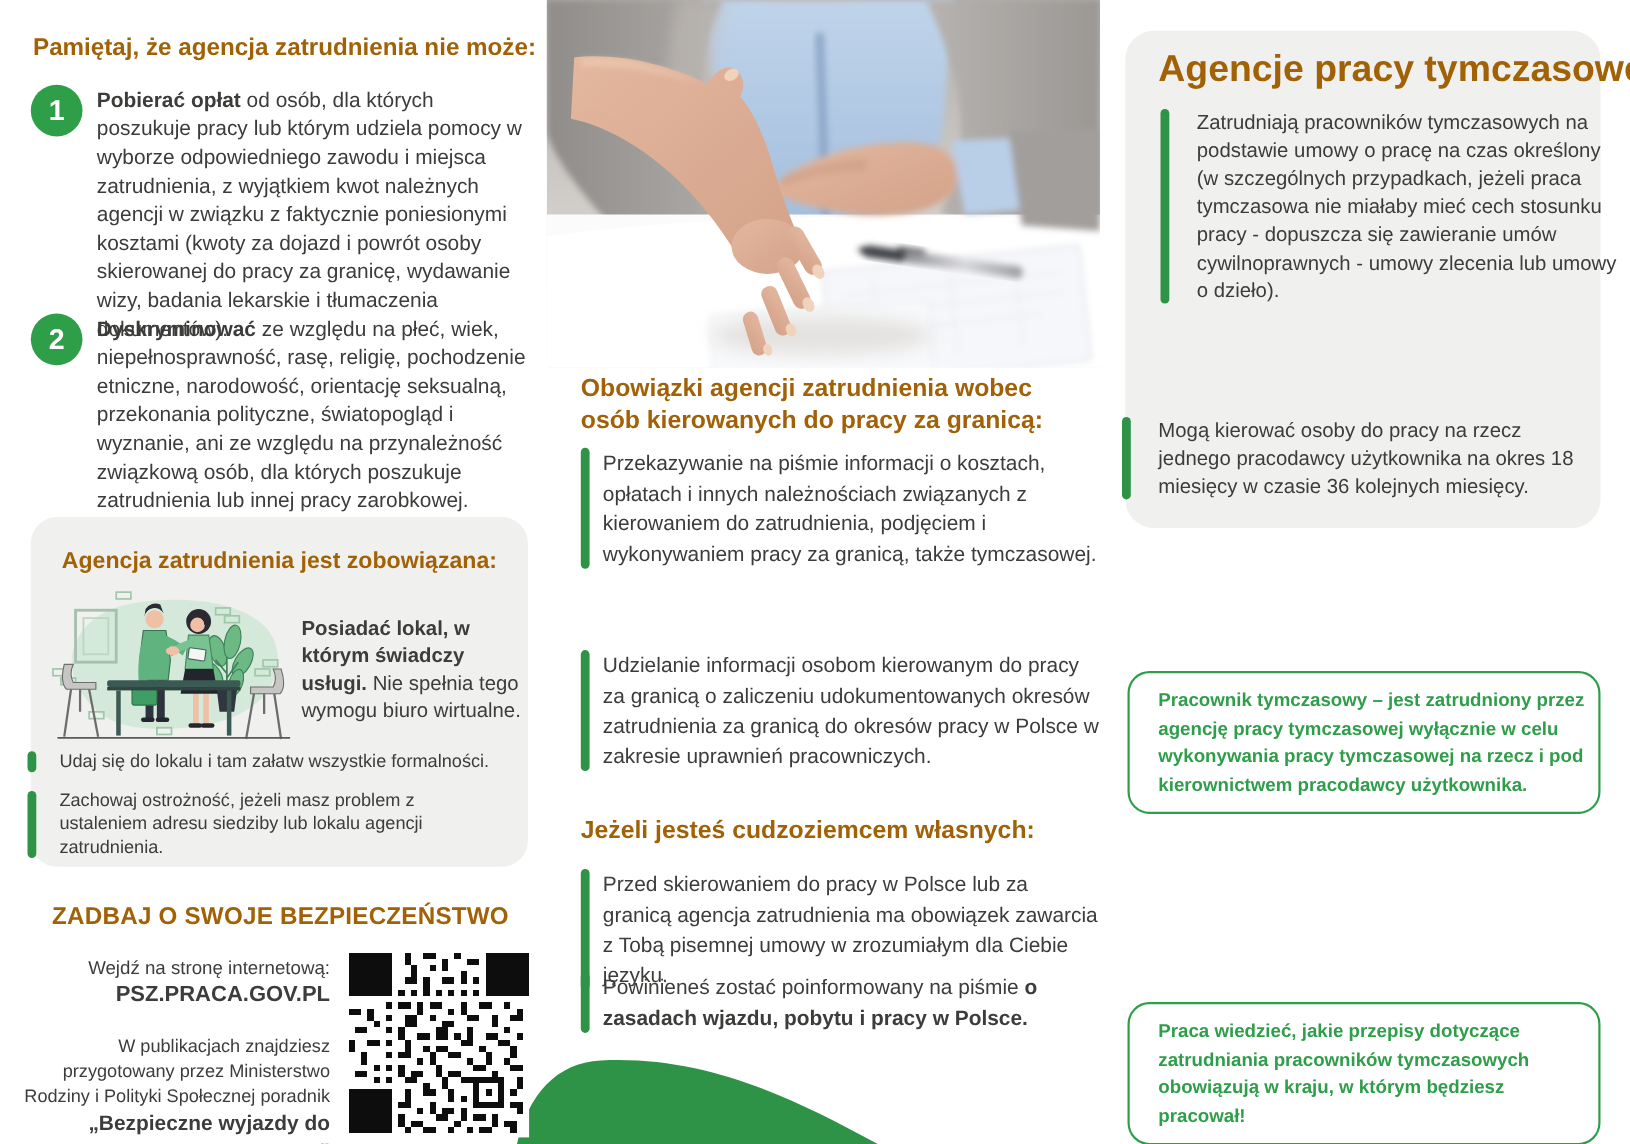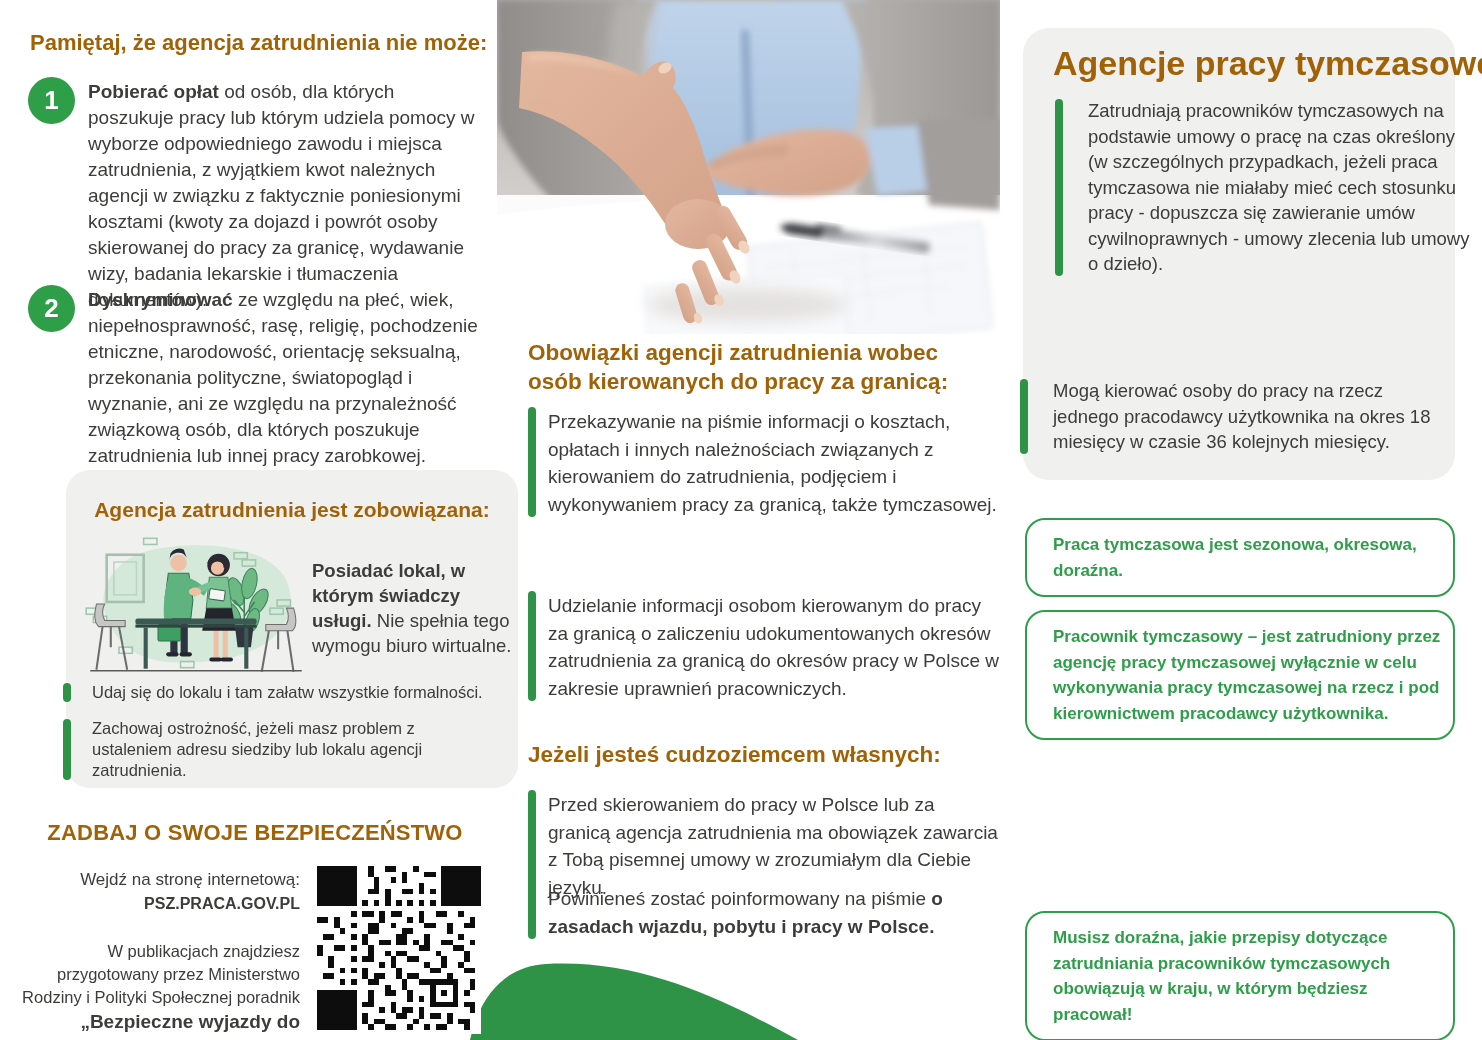--- a/index.html
+++ b/index.html
@@ -11,38 +11,38 @@
   
   .left-heading { position:absolute; left:30px; top:30px; width:460px; font-size:22px; white-space:nowrap; }
 
   .num-item { position:absolute; left:28px; width:452px; display:flex; gap:13px; }
   .num-item .badge { flex:0 0 47px; width:47px; height:47px; border-radius:50%;
       background:#2f9e49; color:#ffffff; font-weight:bold; font-size:26px;
       display:flex; align-items:center; justify-content:center; }
   .num-item .itxt { font-size:19px; line-height:26px; width:392px; padding-top:2px; }
 
   .gray-box { position:absolute; background:#f0f0ee; border-radius:24px; }
-  #obligation-box { left:28px; top:470px; width:452px; height:318px;margin-left:38px; }
+  #obligation-box { left:28px; top:470px; width:452px; height:318px; }
   #obligation-box .ob-heading { position:absolute; top:28px; left:0; width:100%;
       text-align:center; font-size:21px; white-space:nowrap; }
   #obligation-box .illus { position:absolute; left:16px; top:56px; width:228px; height:154px; }
   #obligation-box .ob-text { position:absolute; left:246px; top:88px; width:200px;
       font-size:18.5px; line-height:25px; }
 
   .bar-item { position:relative; padding-left:20px; }
   .bar { position:absolute; left:0; top:1px; bottom:1px; width:8px; border-radius:5px; background:#2e9347; }
   .tip { position:absolute; left:-3px; width:430px; font-size:16.5px; line-height:21px; padding-left:29px; }
   .tip .bar { width:8px; }
 
   .safety-heading { position:absolute; left:30px; top:820px; width:450px; text-align:center;
       font-size:22px; letter-spacing:0.2px; }
 
   .web-block { position:absolute; left:15px; top:868px; width:285px; text-align:right;
       font-size:17px; line-height:24px; }
-  .web-block .site { font-weight:bold; font-size:16px; }
+  .web-block .site { font-weight:bold; font-size:20px; }
   .web-block .pub { margin-top:24px; font-size:16.5px; line-height:23px; }
   .web-block .pub-title { font-weight:bold; font-size:19px; line-height:26px; }
 
   .qr-wrap { position:absolute; left:317px; top:862px; width:164px; height:172px; background:#ffffff; z-index:3; }
   .qr-wrap svg { width:100%; height:100%; }
 
   .dome { position:absolute; left:458px; top:958px; width:348px; height:82px; z-index:1; }
 
   
   .photo { position:absolute; left:497px; top:0; width:503px; height:334px; }
@@ -428,17 +428,16 @@
     <div class="ag-item bar-item" style="top:70px;margin-left:35px;">
       <span class="bar"></span>
       <span>Zatrudniają pracowników tymczasowych na podstawie umowy o pracę na czas określony (w szczególnych przypadkach, jeżeli praca tymczasowa nie miałaby mieć cech stosunku pracy - dopuszcza się zawieranie umów cywilnoprawnych - umowy zlecenia lub umowy o dzieło).</span>
     </div>
     <div class="ag-item bar-item" style="top:350px;">
       <span class="bar"></span>
       <span>Mogą kierować osoby do pracy na rzecz jednego pracodawcy użytkownika na okres 18 miesięcy w czasie 36 kolejnych miesięcy.</span>
     </div>
   </div>
 
-  <div class="note-box" style="top:518px;">Praca tymczasowa jest sezonowa, okresowa, doraźna.</div>
   <div class="note-box" style="top:610px;">Pracownik tymczasowy – jest zatrudniony przez agencję pracy tymczasowej wyłącznie w celu wykonywania pracy tymczasowej na rzecz i pod kierownictwem pracodawcy użytkownika.</div>
-  <div class="note-box" style="top:911px;">Musisz doraźna, jakie przepisy dotyczące zatrudniania pracowników tymczasowych obowiązują w kraju, w którym będziesz pracował!</div>
+  <div class="note-box" style="top:911px;">Praca wiedzieć, jakie przepisy dotyczące zatrudniania pracowników tymczasowych obowiązują w kraju, w którym będziesz pracował!</div>
 
 </div>
 
 </body></html>

